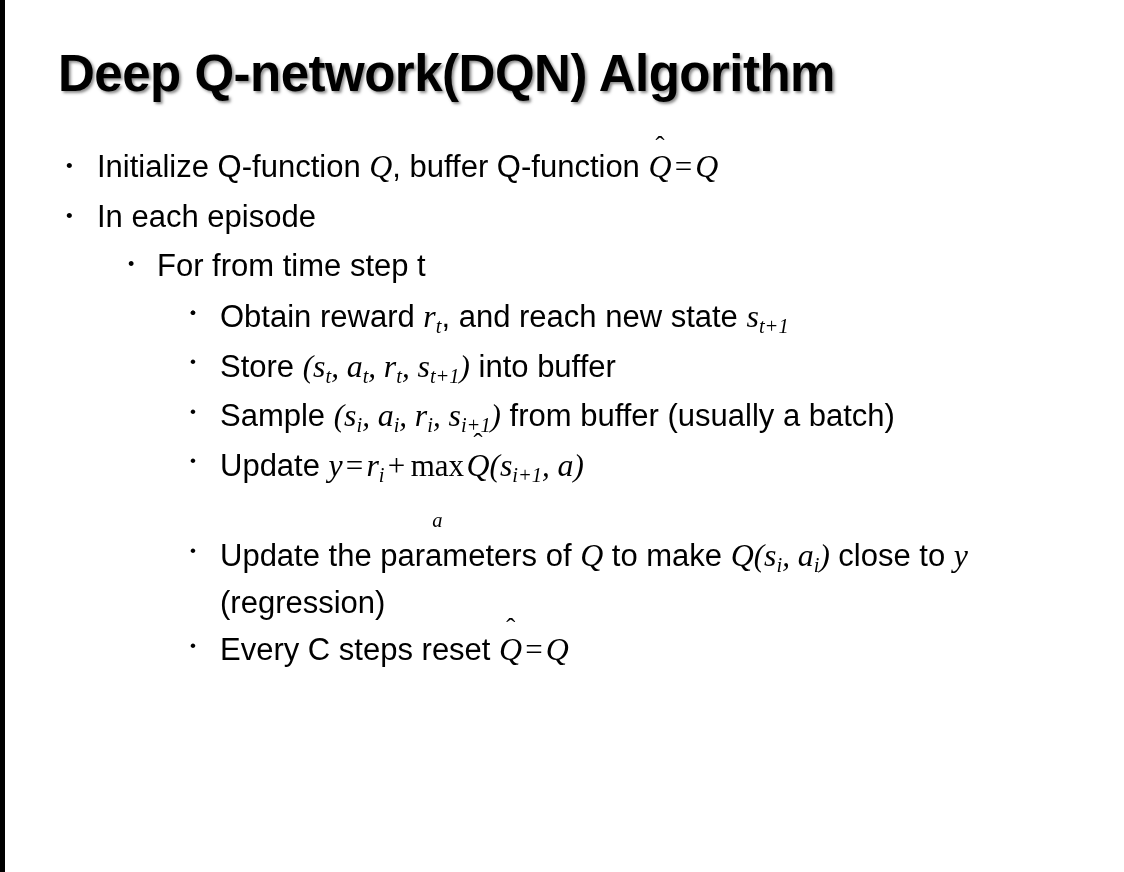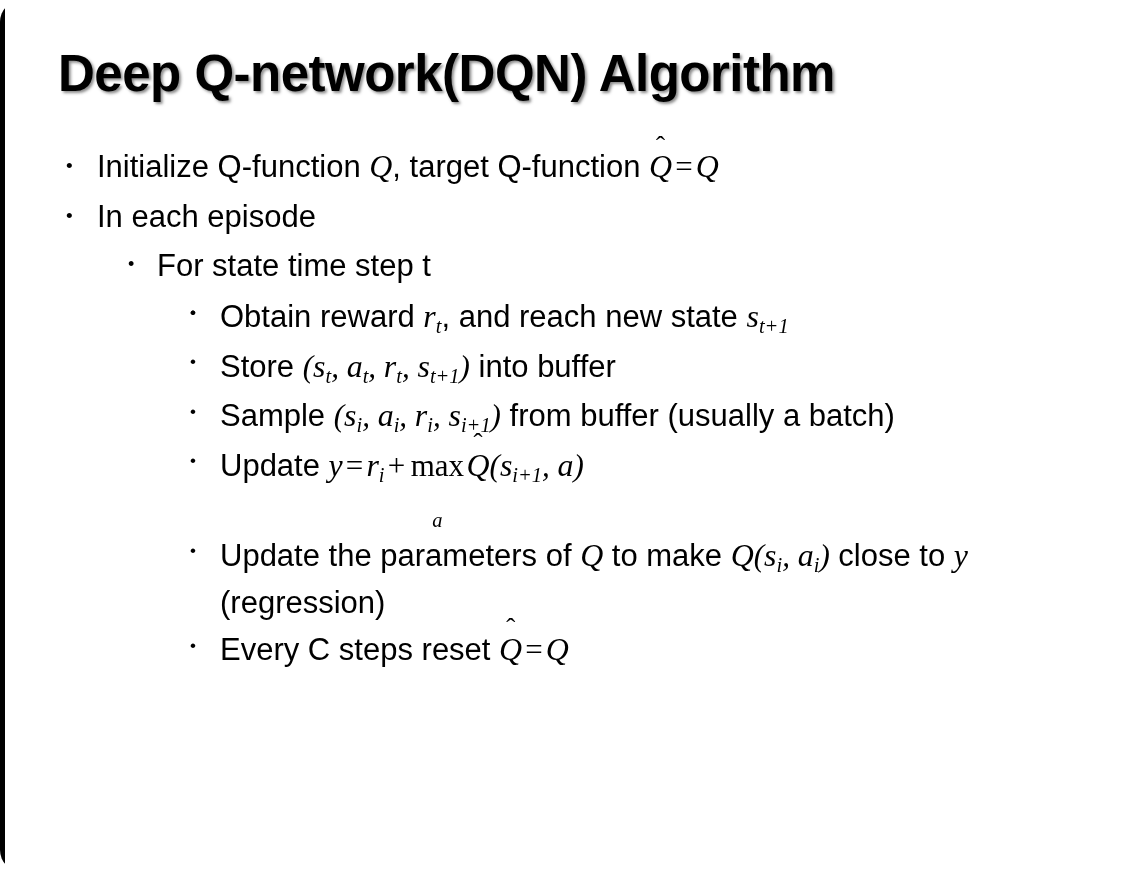--- a/index.html
+++ b/index.html
@@ -9,21 +9,20 @@
   }
   .slide {
     position: relative;
     width: 1124px;
     height: 872px;
     background: #ffffff;
     overflow: hidden;
     font-family: "Liberation Sans", sans-serif;
     color: #000000;
     box-sizing: border-box;
-    border-radius: 22px;
   }
   .edge-bar {
     position: absolute;
     left: 0;
     top: 0;
     width: 5px;
     height: 872px;
     background: #000000;
   }
   .slide-title {
@@ -148,31 +147,31 @@
 <div class="slide">
 
   <div class="edge-bar"></div>
 
   <div class="slide-title">Deep Q-network(DQN) Algorithm</div>
 
   <div class="body-list">
 
     <div class="bullet-row lvl1">
       <span class="dot">•</span>
-      <span class="btext"><span>Initialize Q-function </span><span class="mv">Q</span><span>, target Q-function </span><span class="mv hat"><span class="hatmark">̂</span><span>Q</span></span><span class="eq">=</span><span class="mv">Q</span></span>
+      <span class="btext"><span>Initialize Q-function </span><span class="mv">Q</span><span>, buffer Q-function </span><span class="mv hat"><span class="hatmark">̂</span><span>Q</span></span><span class="eq">=</span><span class="mv">Q</span></span>
     </div>
 
     <div class="bullet-row lvl1">
       <span class="dot">•</span>
       <span class="btext">In each episode</span>
     </div>
 
     <div class="bullet-row lvl2">
       <span class="dot">•</span>
-      <span class="btext">For state time step t</span>
+      <span class="btext">For from time step t</span>
     </div>
 
     <div class="bullet-row lvl3">
       <span class="dot">•</span>
     </div>
 
     <div class="bullet-row lvl3">
       <span class="dot">•</span>
       <span class="btext"><span>Obtain reward </span><span class="mv">r</span><span class="sub">t</span><span>, and reach new state </span><span class="mv">s</span><span class="sub">t+1</span></span>
     </div>

